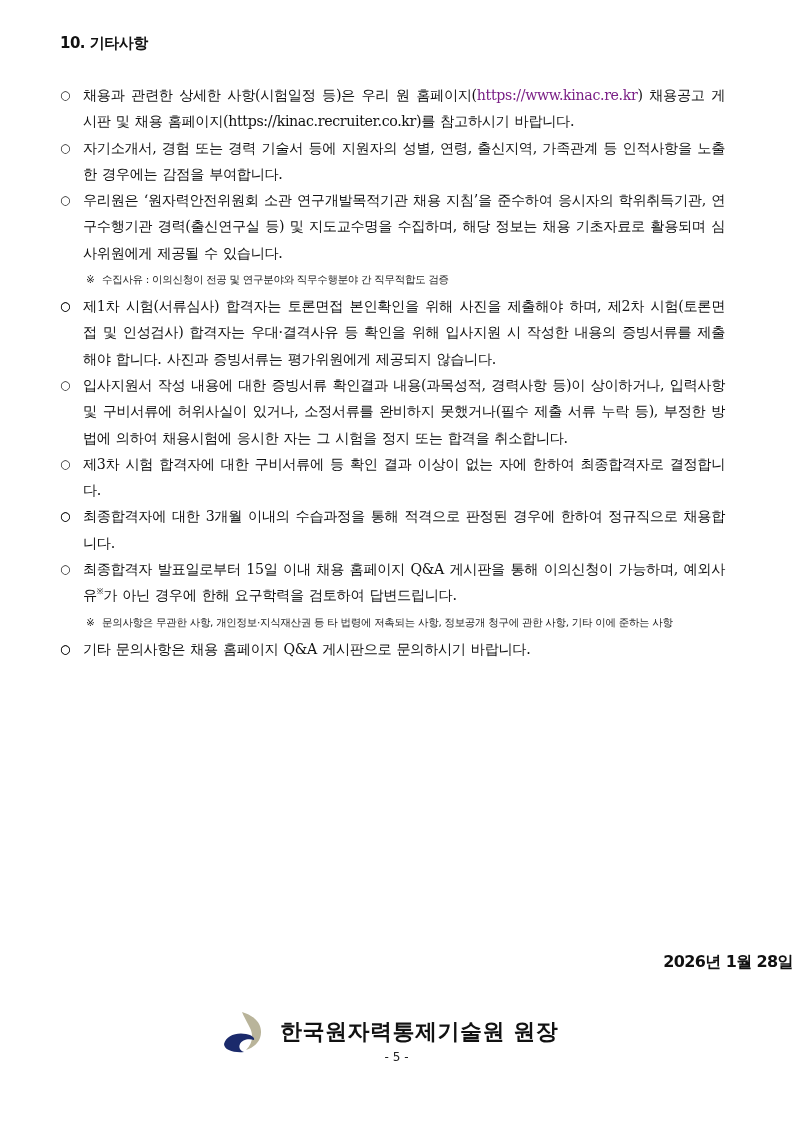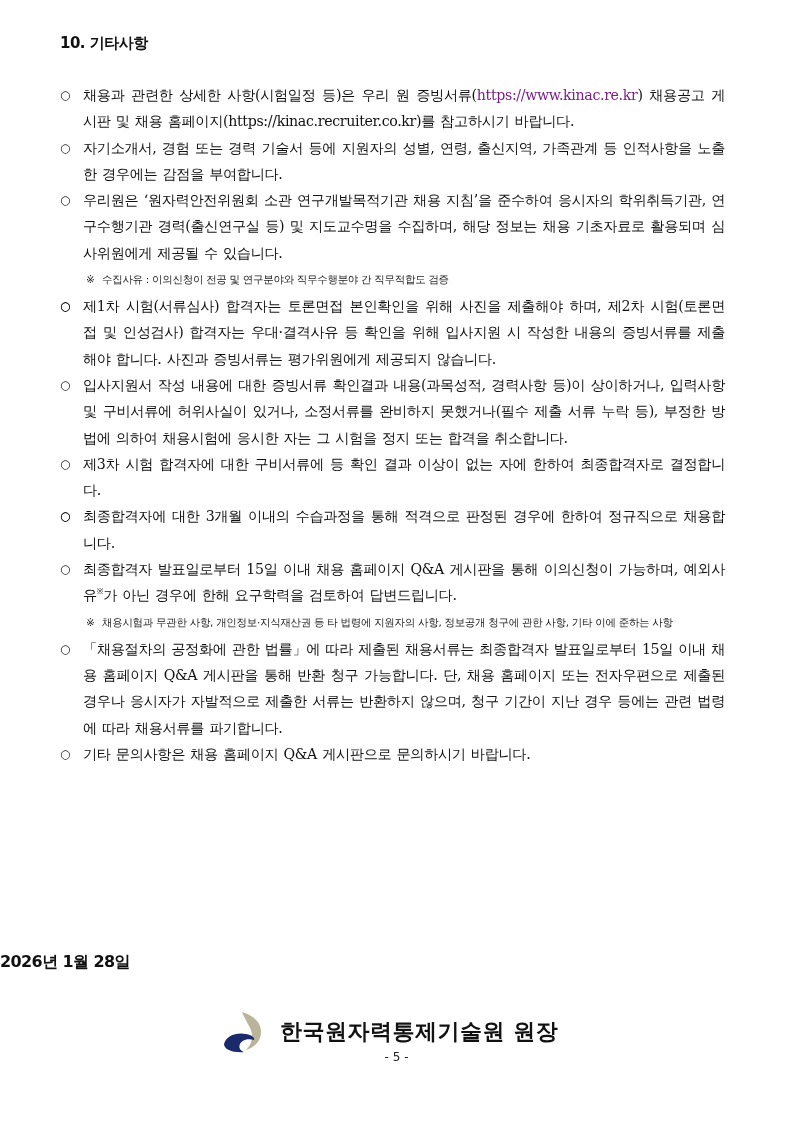--- a/index.html
+++ b/index.html
@@ -76,21 +76,21 @@
     .sup {
       font-size: 8px;
       vertical-align: super;
       line-height: 0;
     }
     .date {
       position: absolute;
       left: 0;
       width: 793px;
       top: 952px;
-      text-align: left;
+      text-align: right;
       font-family: "DejaVu Sans", "Liberation Sans", sans-serif;
       font-weight: bold;
       font-size: 16px;
       letter-spacing: -0.6px;
     }
     .signature {
       position: absolute;
       left: 222px;
       top: 1009px;
       height: 46px;
@@ -124,21 +124,21 @@
 <body>
 
 <div class="page">
 
   <div class="section-title">10. 기타사항</div>
 
   <div class="items">
 
     <div class="item">
       <span class="bullet">○</span>
-      <span>채용과 관련한 상세한 사항(시험일정 등)은 우리 원 증빙서류(</span><span class="link">https://www.kinac.re.kr</span><span>) 채용공고 게시판 및 채용 홈페이지(https://kinac.recruiter.co.kr)를 참고하시기 바랍니다.</span>
+      <span>채용과 관련한 상세한 사항(시험일정 등)은 우리 원 홈페이지(</span><span class="link">https://www.kinac.re.kr</span><span>) 채용공고 게시판 및 채용 홈페이지(https://kinac.recruiter.co.kr)를 참고하시기 바랍니다.</span>
     </div>
 
     <div class="item">
       <span class="bullet">○</span>
       <span>자기소개서, 경험 또는 경력 기술서 등에 지원자의 성별, 연령, 출신지역, 가족관계 등 인적사항을 노출한 경우에는 감점을 부여합니다.</span>
     </div>
 
     <div class="item">
       <span class="bullet">○</span>
       <span>우리원은 ‘원자력안전위원회 소관 연구개발목적기관 채용 지침’을 준수하여 응시자의 학위취득기관, 연구수행기관 경력(출신연구실 등) 및 지도교수명을 수집하며, 해당 정보는 채용 기초자료로 활용되며 심사위원에게 제공될 수 있습니다.</span>
@@ -175,26 +175,25 @@
       <span class="bullet">○</span>
       <span>최종합격자에 대한 3개월 이내의 수습과정을 통해 적격으로 판정된 경우에 한하여 정규직으로 채용합니다.</span>
     </div>
 
     <div class="item">
       <span class="bullet">○</span>
       <span>최종합격자 발표일로부터 15일 이내 채용 홈페이지 Q&amp;A 게시판을 통해 이의신청이 가능하며, 예외사유</span><span class="sup">※</span><span>가 아닌 경우에 한해 요구학력을 검토하여 답변드립니다.</span>
     </div>
     <div class="note">
       <span class="mark">※</span>
-      <span>채용시험과 무관한 사항, 개인정보·지식재산권 등 타 법령에 지원자의 사항, 정보공개 청구에 관한 사항, 기타 이에 준하는 사항</span>
-    </div>
-
-    <div class="item">
-      <span class="bullet">○</span>
-      <span>「채용절차의 공정화에 관한 법률」에 따라 제출된 채용서류는 최종합격자 발표일로부터 15일 이내 채용 홈페이지 Q&amp;A 게시판을 통해 반환 청구 가능합니다. 단, 채용 홈페이지 또는 전자우편으로 제출된 경우나 응시자가 자발적으로 제출한 서류는 반환하지 않으며, 청구 기간이 지난 경우 등에는 관련 법령에 따라 채용서류를 파기합니다.</span>
+      <span>문의사항은 무관한 사항, 개인정보·지식재산권 등 타 법령에 저촉되는 사항, 정보공개 청구에 관한 사항, 기타 이에 준하는 사항</span>
+    </div>
+
+    <div class="item">
+      <span class="bullet">○</span>
     </div>
 
     <div class="item">
       <span class="bullet">○</span>
       <span>기타 문의사항은 채용 홈페이지 Q&amp;A 게시판으로 문의하시기 바랍니다.</span>
     </div>
 
   </div>
 
   <div class="date">2026년 1월 28일</div>

